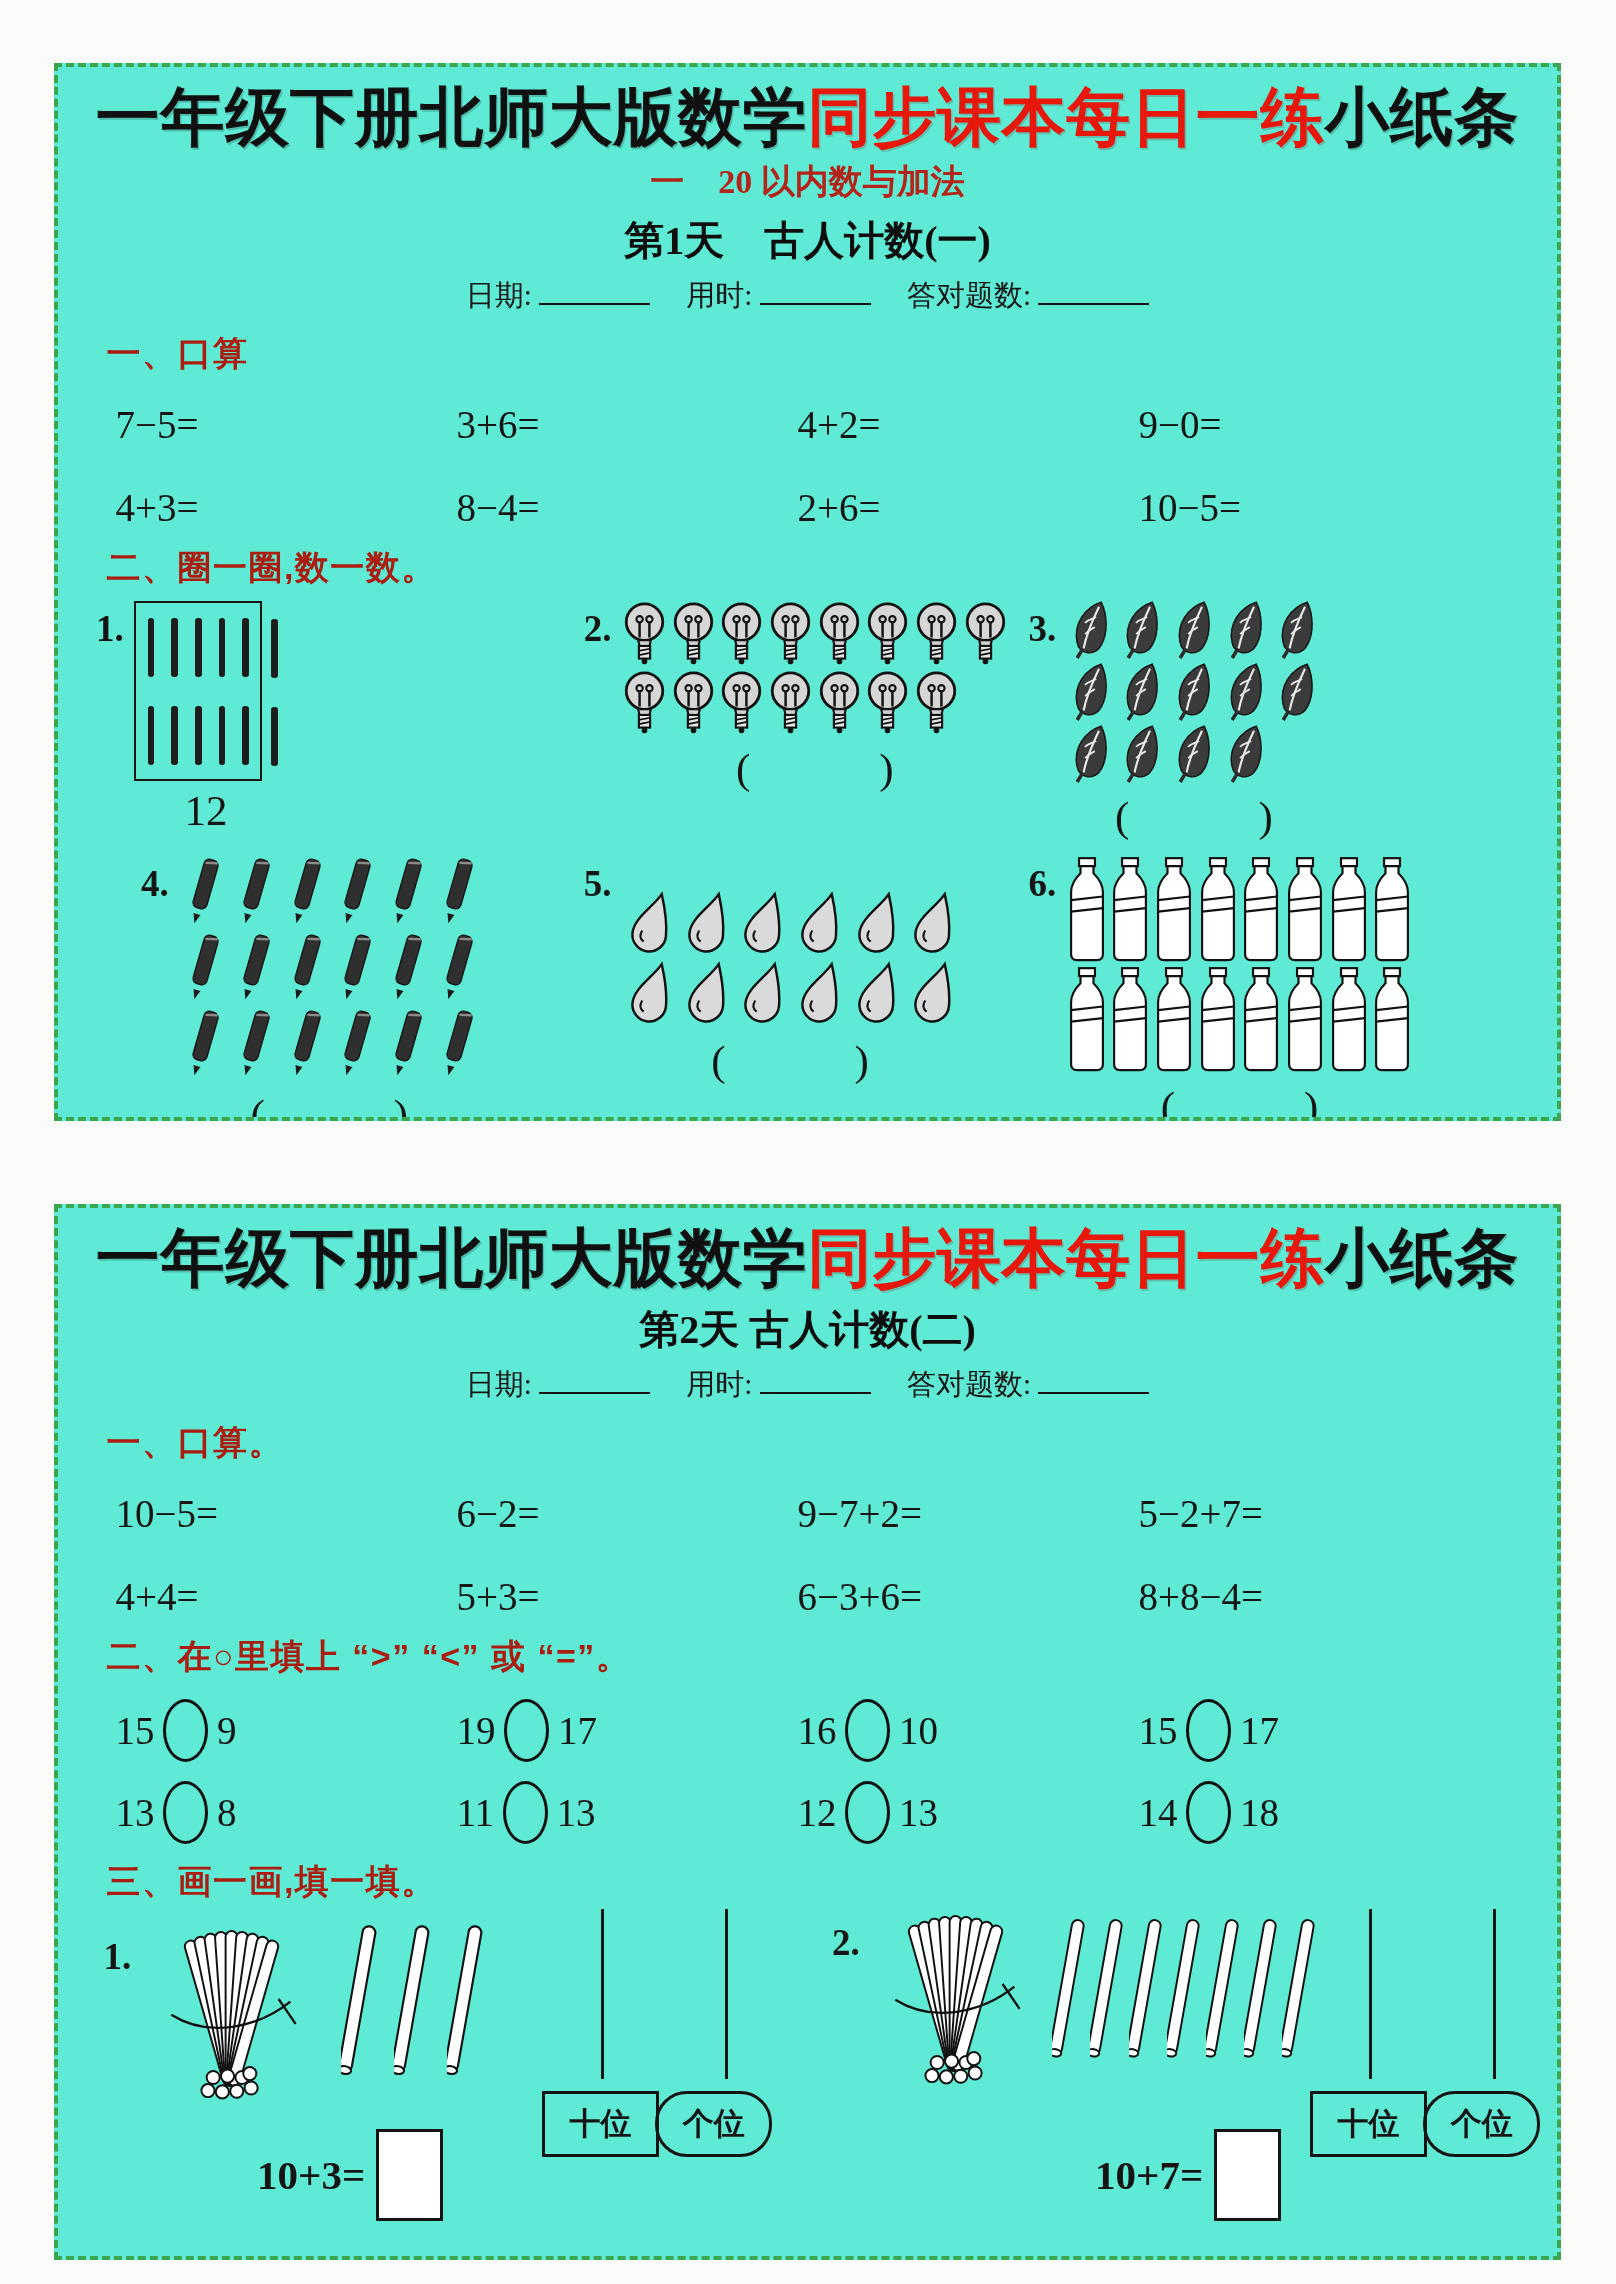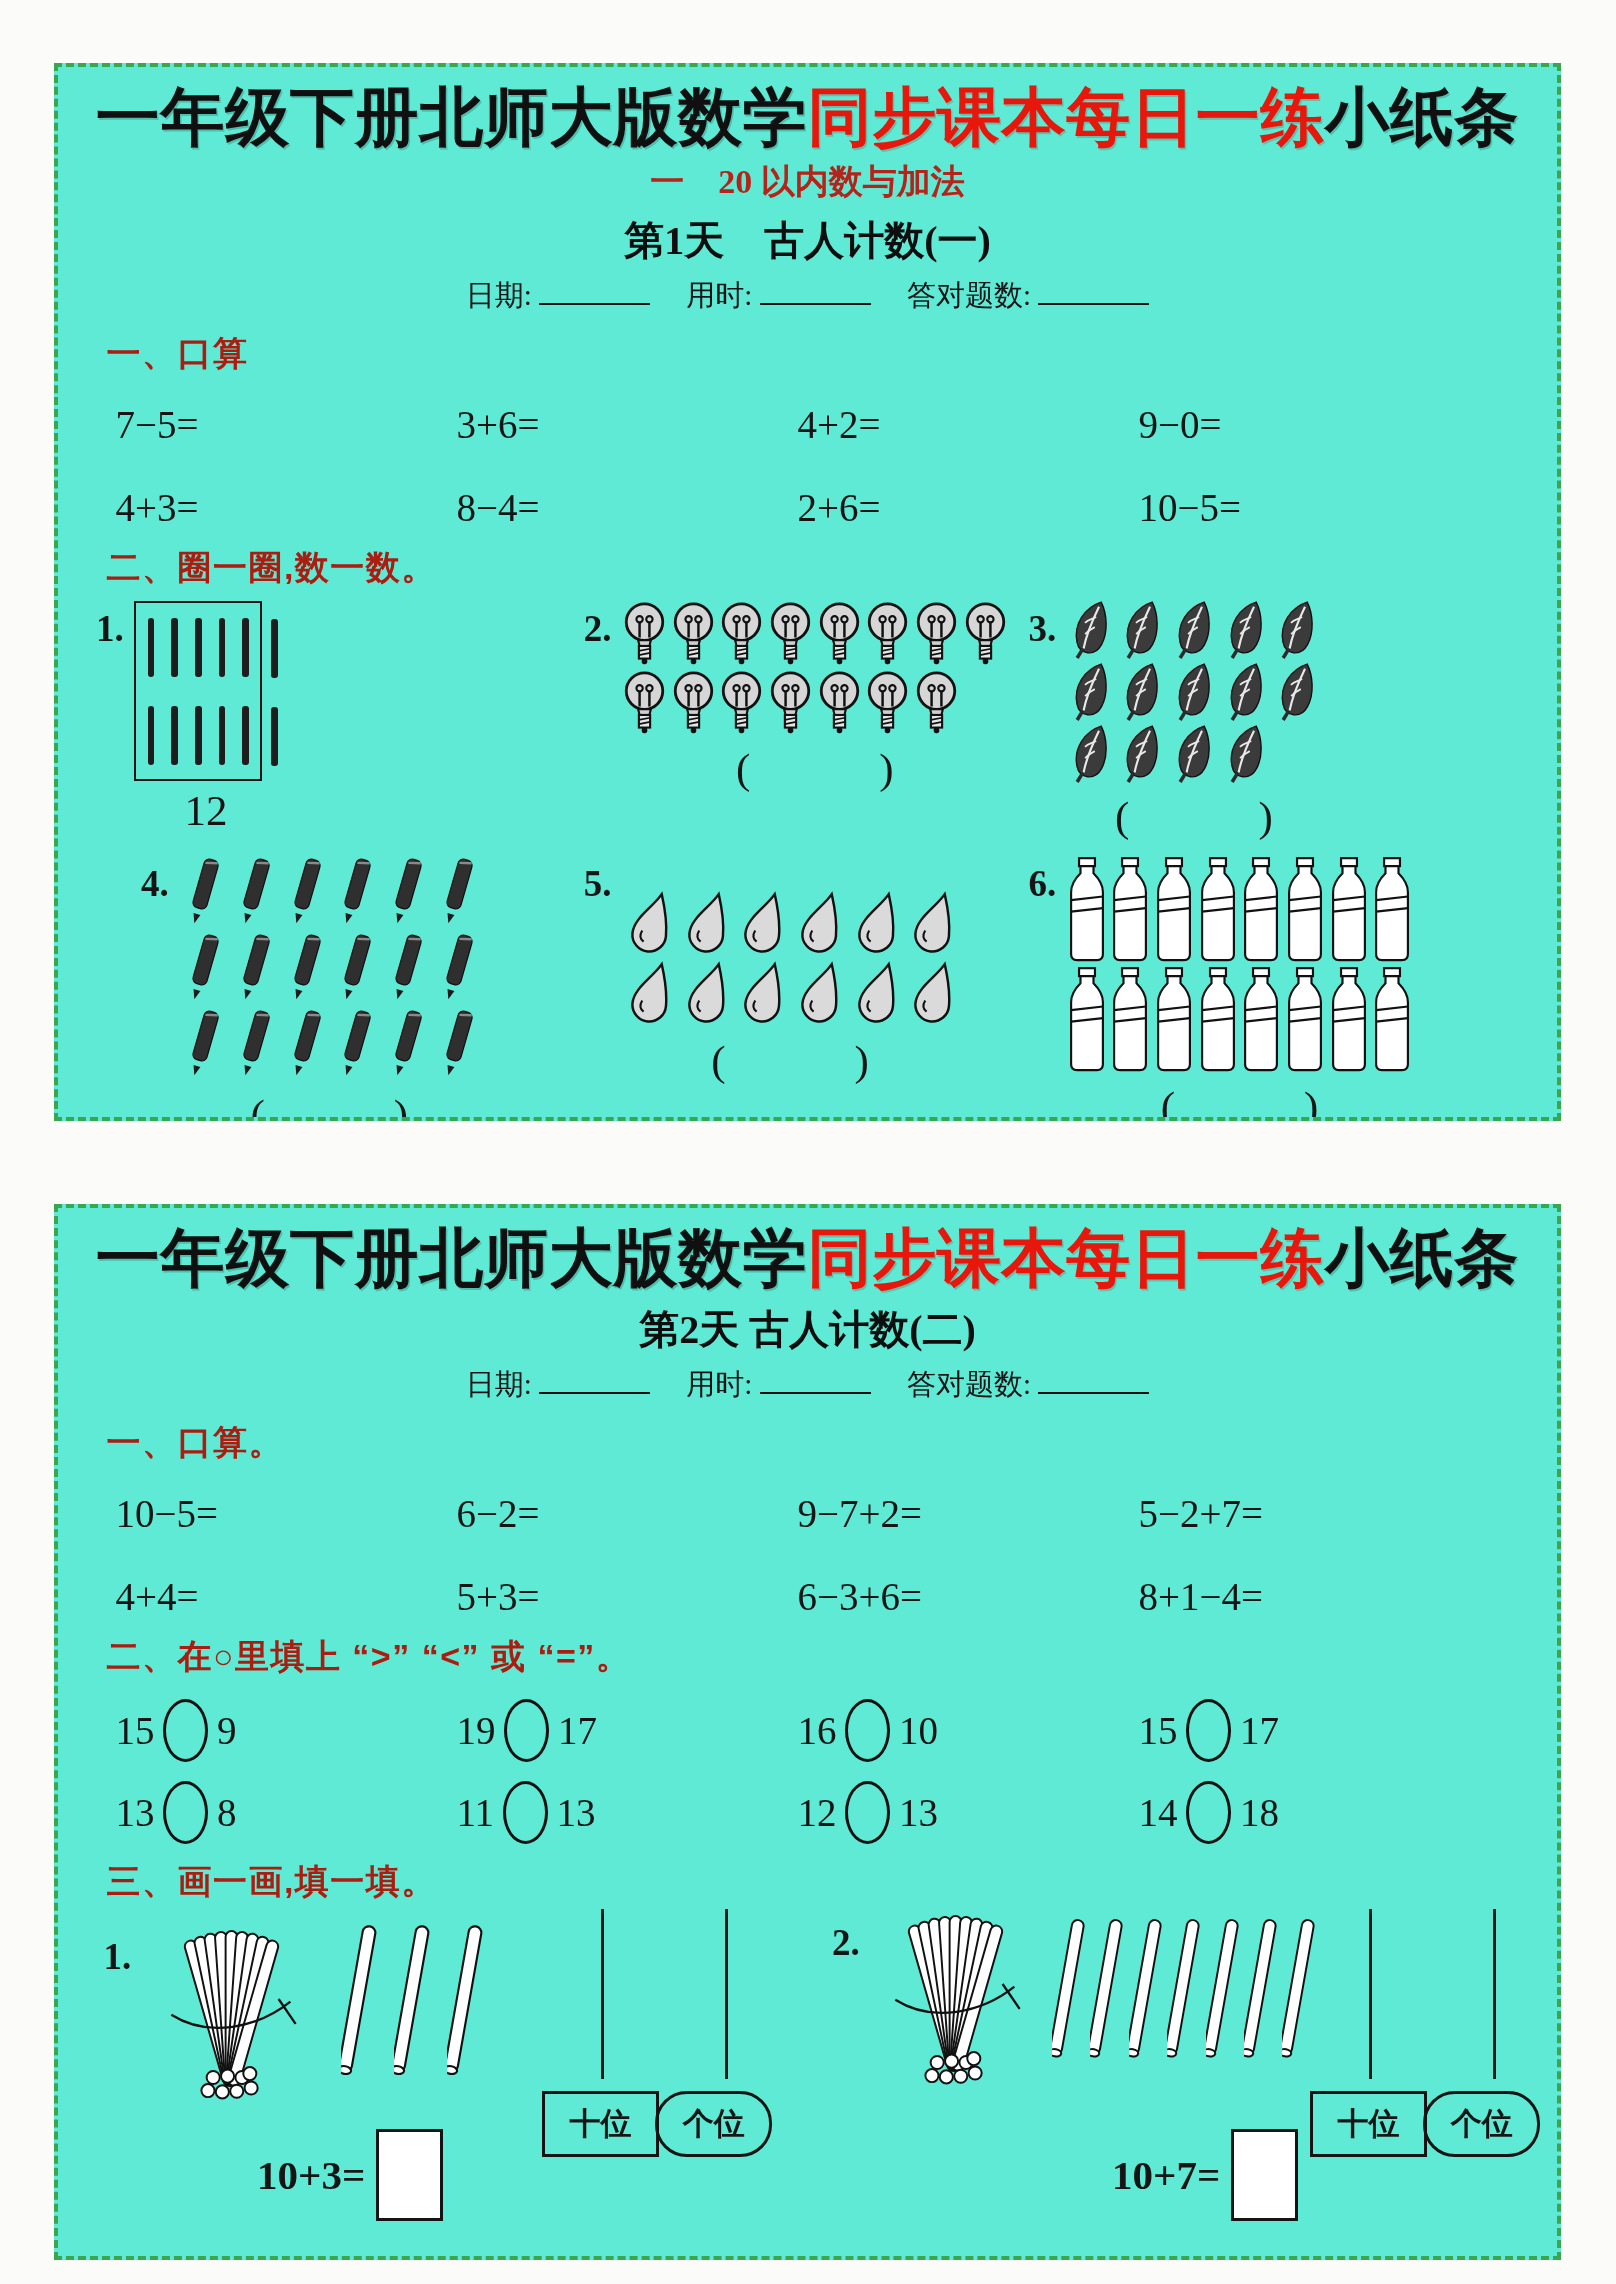--- a/index.html
+++ b/index.html
@@ -112,21 +112,21 @@
     display:flex; align-items:center; justify-content:center;
     font-size:31px; font-weight:700;margin-top:12px;
   }
   .pv-cell + .pv-cell { margin-left:-3.7px;border-radius:32px; }
 
   .equation {
     position:absolute; display:flex; align-items:center; gap:10.3px;
     font-size:41px; font-weight:600;
   }
   #ditem1 .equation { left:158px; top:220px; }
-  #ditem2 .equation { left:280px; top:220px; }
+  #ditem2 .equation { left:263px; top:220px; }
   .eq-box { width:67px; height:92px; border:3.7px solid #141414; background:#fff; }
 
   svg { display:block; }
 </style>
 </head>
 <body>
 
 <svg width="0" height="0" style="position:absolute" aria-hidden="true">
   <defs>
     <g id="def-bulb">
@@ -571,21 +571,21 @@
 
   <h2 class="sec-heading">一、口算。</h2>
   <div class="oral-grid">
     <span>10−5=</span>
     <span>6−2=</span>
     <span>9−7+2=</span>
     <span>5−2+7=</span>
     <span>4+4=</span>
     <span>5+3=</span>
     <span>6−3+6=</span>
-    <span>8+1−4=</span>
+    <span>8+8−4=</span>
   </div>
 
   <h2 class="sec-heading">二、在○里填上 “&gt;” “&lt;” 或 “=”。</h2>
   <div class="cmp-grid">
     <div class="cmp-cell">
         <span>15</span>
         <span class="cmp-circle"></span>
         <span>9</span>
       </div>
     <div class="cmp-cell">

